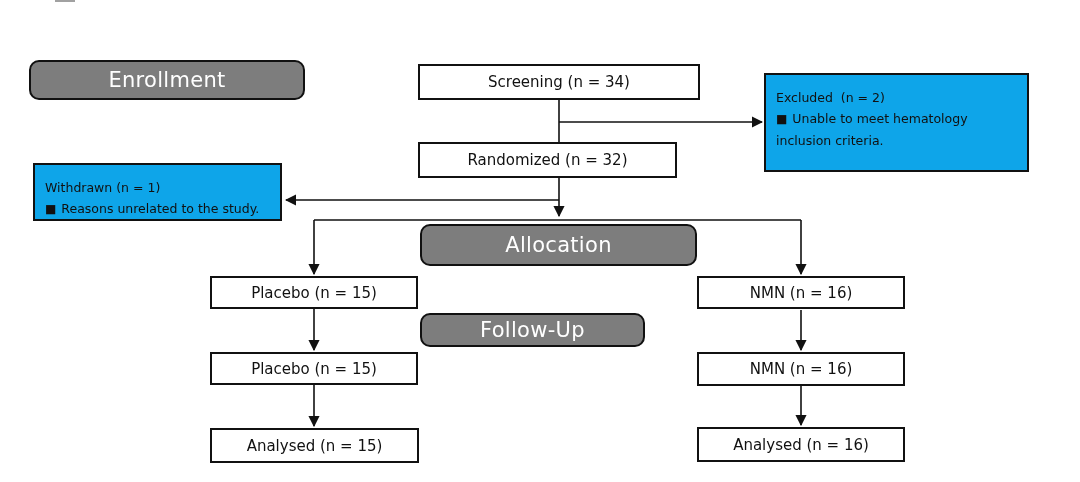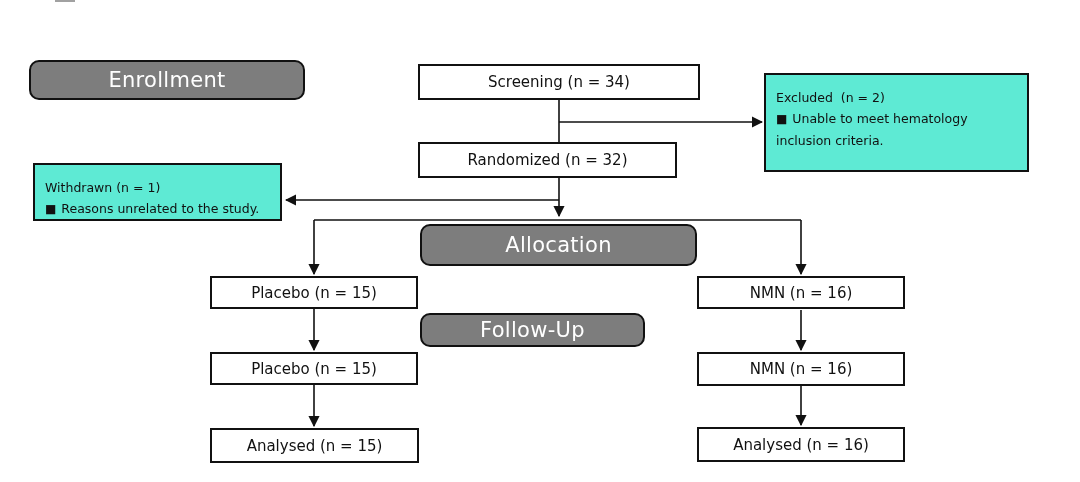--- a/index.html
+++ b/index.html
@@ -47,21 +47,21 @@
     position:absolute;
     background:#fff;
     border:2px solid var(--box-border,#111);
     color:#111;font-size:15px;
     display:flex;align-items:center;justify-content:center;
     box-sizing:border-box;
     text-align:center;
   }
   .note{
     position:absolute;
-    background:#5eead4;
+    background:#0ea5e9;
     border:2px solid var(--box-border,#111);
     color:#111;font-size:12.5px;line-height:21px;
     box-sizing:border-box;
     padding:12px 8px 8px 10px;
     display:block;text-align:left;
   }
   .note .title{white-space:pre-wrap;}
   .note .reason{display:block;}
   .note .reason.nowrap{white-space:nowrap;}
   .bullet{font-size:12px;margin-right:5px;}

